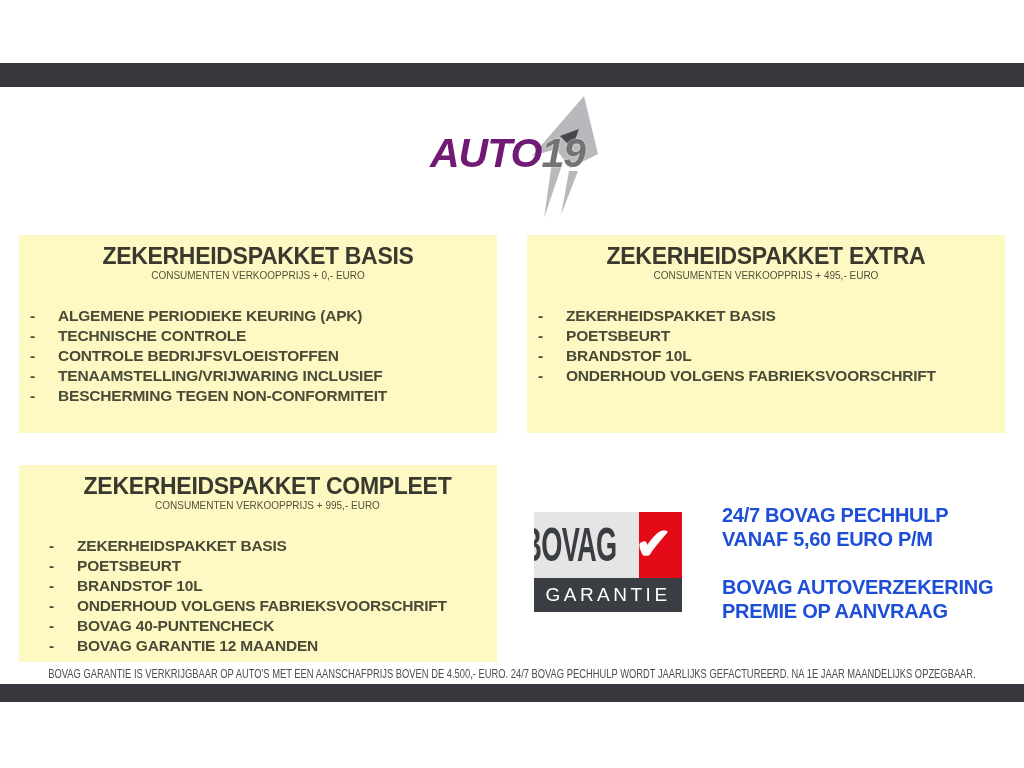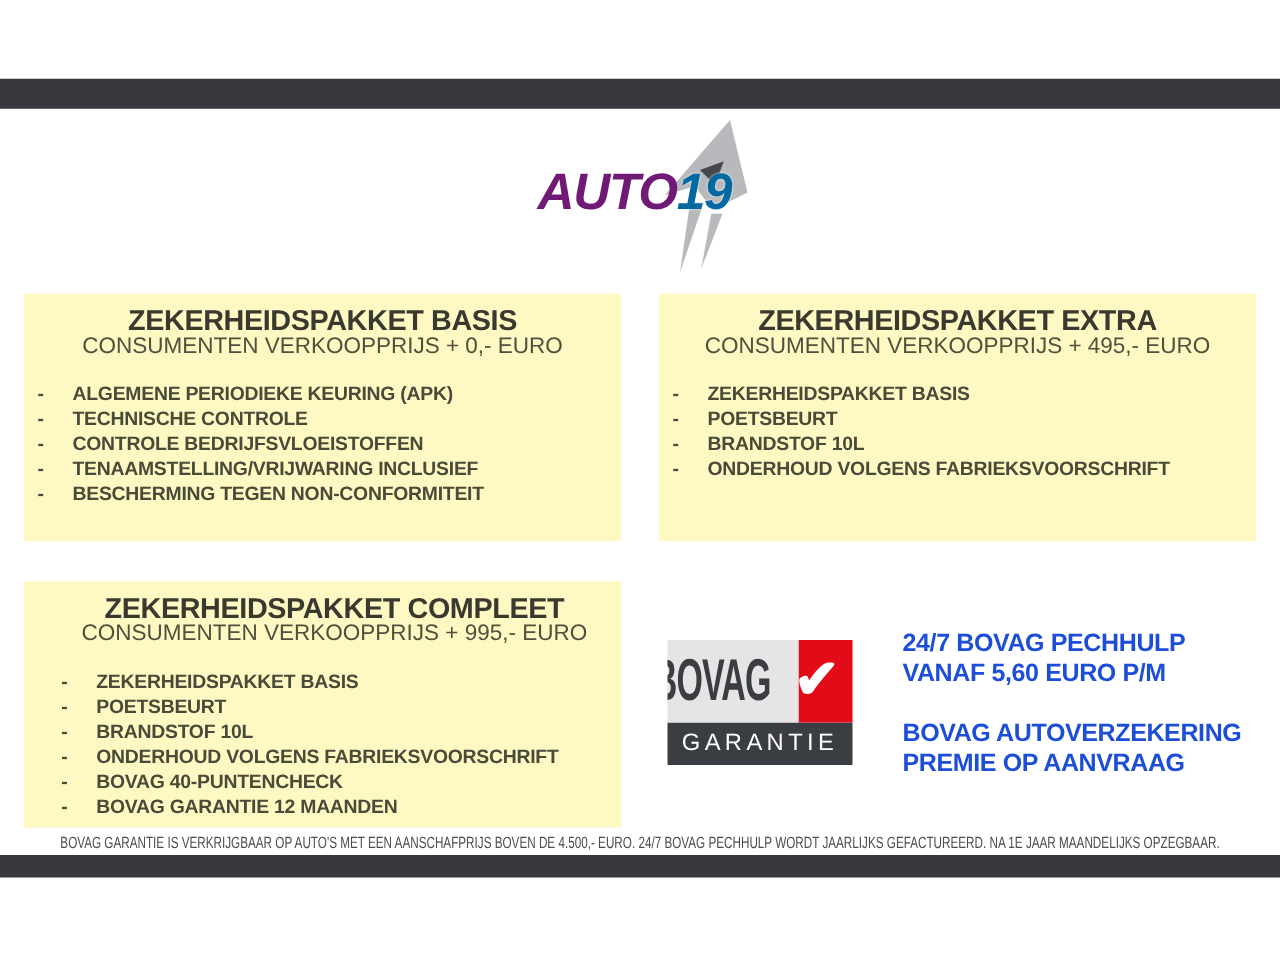--- a/index.html
+++ b/index.html
@@ -10,30 +10,30 @@
   .bar { position:absolute; left:0; width:1024px; background:#36383d; }
   .bar-top { top:63px; height:24px; }
   .bar-bottom { top:684px; height:18px; }
 
   
   .logo { position:absolute; left:420px; top:94px; width:220px; height:126px; }
   .logo-arrow { position:absolute; left:106px; top:2px; width:82px; height:122px; z-index:1; }
   .logo-text { position:absolute; left:10px; top:36px; z-index:2; font-style:italic;
                font-weight:bold; font-size:41px; letter-spacing:-1px; white-space:nowrap; }
   .logo-text .word { color:#701a75; }
-  .logo-text .num  { color:#0369a1; text-shadow:0 0 2px #ffffff; }
+  .logo-text .num  { color:#737373; text-shadow:0 0 2px #ffffff; }
 
   
   .pkg { position:absolute; width:478px; height:198px; background:#fef9c3; color:#47473a; }
   .pkg-basis    { left:19px;  top:235px; }
   .pkg-extra    { left:527px; top:235px; }
   .pkg-compleet { left:19px;  top:465px; height:197px;padding-left:19px; }
   .pkg h2 { margin:0; padding-top:9px; text-align:center; font-size:23px; line-height:24px;
             font-weight:bold; letter-spacing:-0.3px; color:#39392f; }
-  .pkg .sub { text-align:center; font-size:18px; line-height:16px; color:#50503c; }
+  .pkg .sub { text-align:center; font-size:10px; line-height:16px; color:#50503c; }
   .pkg ul { list-style:none; margin:22px 0 0 0; padding:0; }
   .pkg li { position:relative; padding-left:39px; font-size:15.5px; line-height:20px;
             font-weight:bold; letter-spacing:-0.2px; color:#4a4a39; }
   .pkg .dash { position:absolute; left:11px; top:0; font-weight:bold; }
 
   
   .bovag { position:absolute; left:534px; top:512px; width:148px; height:100px; }
   .bovag-top { display:flex; width:148px; height:66px; }
   .bovag-yellow { width:105px; height:66px; background:#e5e5e5; display:flex;
                   align-items:center; justify-content:flex-end; overflow:hidden; }

